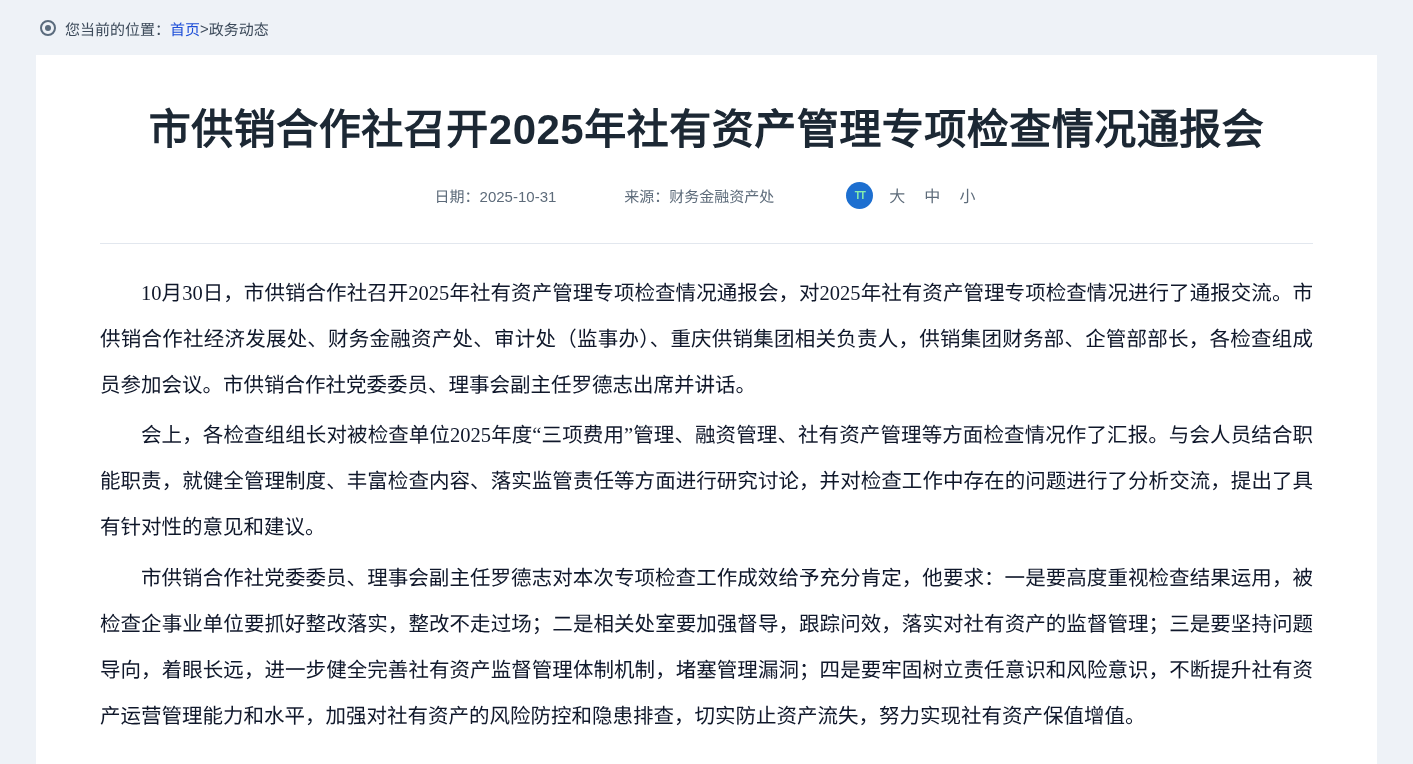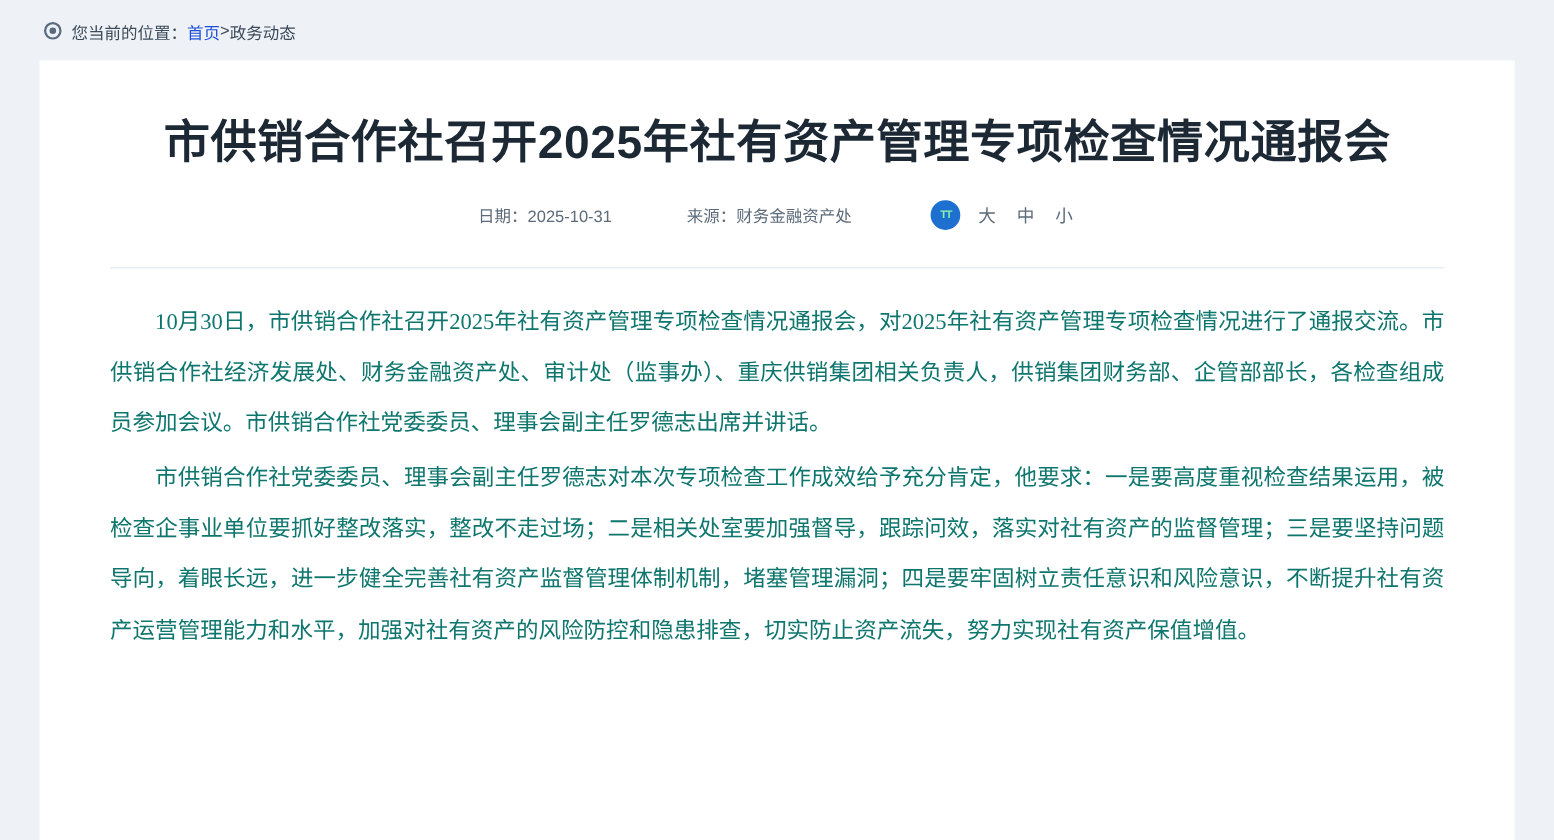--- a/index.html
+++ b/index.html
@@ -127,21 +127,21 @@
   .divider {
     margin-top: 34px;
     border-top: 1px solid #e2e7ee;
   }
 
   .article-body {
     margin-top: 26px;
     font-family: "Liberation Serif", "DejaVu Serif", serif;
     font-size: 20.5px;
     line-height: 2.25;
-    color: #0f766e;
+    color: #0f172a;
     text-align: justify;
   }
   .article-body p {
     margin: 0 0 4px 0;
     text-indent: 2em;
   }
 </style>
 </head>
 <body>
 
@@ -167,17 +167,18 @@
         <button class="fs-btn">大</button>
         <button class="fs-btn">中</button>
         <button class="fs-btn">小</button>
       </span>
     </div>
 
     <div class="divider"></div>
 
     <div class="article-body">
       <p>10月30日，市供销合作社召开2025年社有资产管理专项检查情况通报会，对2025年社有资产管理专项检查情况进行了通报交流。市供销合作社经济发展处、财务金融资产处、审计处（监事办）、重庆供销集团相关负责人，供销集团财务部、企管部部长，各检查组成员参加会议。市供销合作社党委委员、理事会副主任罗德志出席并讲话。</p>
+      <p>会上，各检查组组长对被检查单位2025年度“三项费用”管理、融资管理、社有资产管理等方面检查情况作了汇报。与会人员结合职能职责，就健全管理制度、丰富检查内容、落实监管责任等方面进行研究讨论，并对检查工作中存在的问题进行了分析交流，提出了具有针对性的意见和建议。</p>
       <p>市供销合作社党委委员、理事会副主任罗德志对本次专项检查工作成效给予充分肯定，他要求：一是要高度重视检查结果运用，被检查企事业单位要抓好整改落实，整改不走过场；二是相关处室要加强督导，跟踪问效，落实对社有资产的监督管理；三是要坚持问题导向，着眼长远，进一步健全完善社有资产监督管理体制机制，堵塞管理漏洞；四是要牢固树立责任意识和风险意识，不断提升社有资产运营管理能力和水平，加强对社有资产的风险防控和隐患排查，切实防止资产流失，努力实现社有资产保值增值。</p>
     </div>
 
   </div>
 </div>
 
 </body></html>

